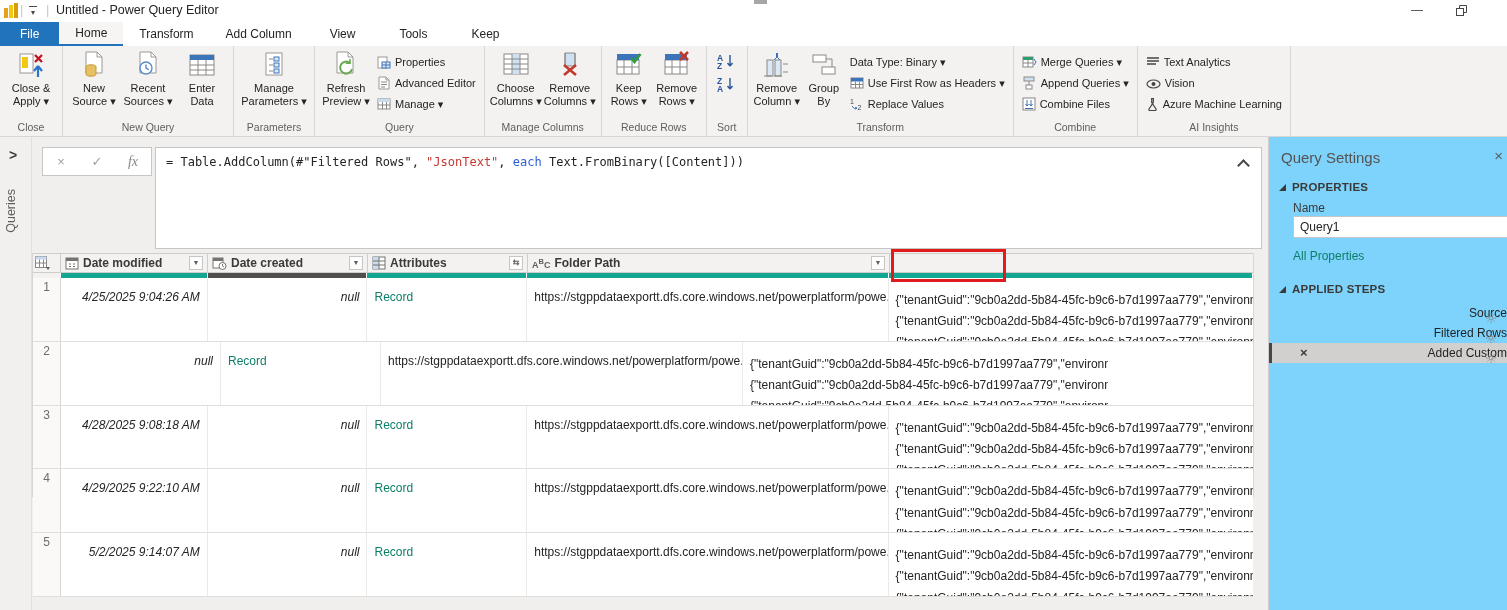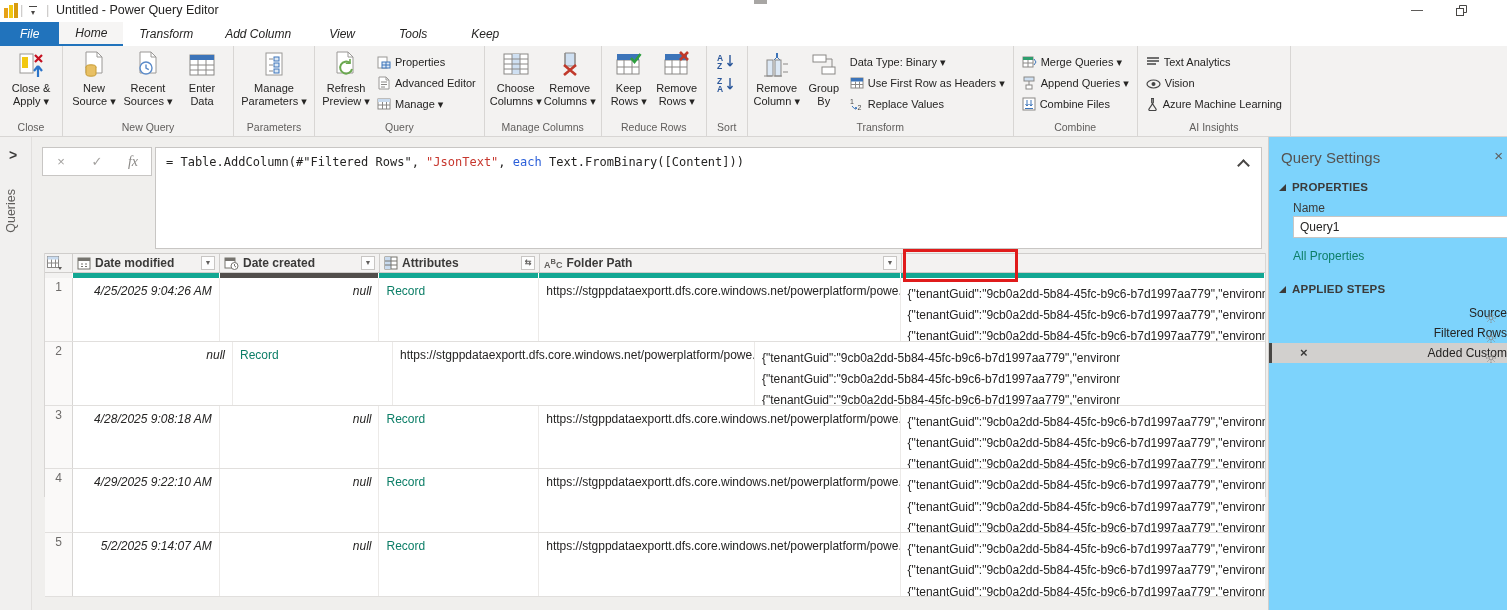--- a/index.html
+++ b/index.html
@@ -13,21 +13,21 @@
   .pbi-icon { position:absolute; left:4px; top:3px; width:15px; height:15px; }
   .tb-sep { position:absolute; top:2px; color:#c8c6c4; font-size:13px; }
   .qat-btn { position:absolute; left:26px; top:3px; width:14px; height:15px; text-align:center; color:#484644; font-size:8px; line-height:7px; }
   .qat-btn .bar { display:block; width:8px; border-top:1.5px solid #484644; margin:3px auto 2px; }
   .title-text { position:absolute; left:56px; top:3px; font-size:12.5px; color:#252423; }
   .win-controls { position:absolute; right:0; top:0; height:22px; }
   .win-btn { position:absolute; top:0; width:40px; height:22px; text-align:center; line-height:20px; color:#484644; font-size:12px; }
   .artifact { position:absolute; left:754px; top:0; width:13px; height:4px; background:#a8a6a4; }
   
   .menubar { position:absolute; left:0; top:22px; width:1507px; height:24px; background:#fff; display:flex; }
-  .mtab { padding:0 16px; line-height:24px; color:#252423; font-size:12px;font-style:italic; }
+  .mtab { padding:0 16px; line-height:24px; color:#252423; font-size:12px; }
   .mtab.file { background:var(--blue); color:#fff; padding:0 20px; }
   .mtab.active { background:#f6f5f4; border-bottom:2px solid var(--blue); line-height:22px; }
   
   .ribbon { position:absolute; left:0; top:46px; width:1507px; height:91px; background:#f3f2f1; border-bottom:1px solid #d8d6d4; display:flex; }
   .rgroup { border-right:1px solid #d8d6d4; display:flex; flex-direction:column; padding:3px 4px 0; }
   .rgroup-body { flex:1; display:flex; align-items:flex-start; }
   .rgroup-label { height:15px; text-align:center; color:#605e5c; font-size:10.5px; padding-bottom:2px; }
   .bigbtn { width:54px; text-align:center; font-size:11px; color:#252423; padding-top:1px; cursor:default; }
   .bigbtn .icon32 { display:block; height:32px; }
   .bigbtn .bl { display:block; line-height:13px; }
@@ -43,29 +43,29 @@
   .fx-box { position:absolute; left:10px; top:10px; width:110px; height:29px; background:#fff; border:1px solid #c8c6c4; display:flex; align-items:center; justify-content:space-around; }
   .fx-box .fxb { color:#a19f9d; font-size:13px; width:26px; text-align:center; }
   .fx-box .fx-it { font-family:"Liberation Serif", serif; font-style:italic; color:#8a8886; font-size:14px; }
   .formula-box { position:absolute; left:123px; top:10px; width:1107px; height:102px; background:#fff; border:1px solid #c8c6c4; }
   .formula-line { position:absolute; left:10px; top:7px; font-family:"DejaVu Sans Mono", monospace; font-size:12px; white-space:pre; }
   .seg-string { color:var(--str-red); }
   .seg-keyword { color:var(--kw-blue); }
   .collapse-chevron { position:absolute; right:12px; top:10px; width:10px; height:10px; }
   .collapse-chevron::before { content:""; position:absolute; left:0; top:3px; width:7px; height:7px; border-left:2px solid #484644; border-top:2px solid #484644; transform:rotate(45deg); }
   
-  .grid { position:absolute; left:12px; top:116px; width:1222px; height:244px; background:#fff; border:1px solid #d8d6d4; border-top:none; }
+  .grid { position:absolute; left:0; top:116px; width:1222px; height:244px; background:#fff; border:1px solid #d8d6d4; border-top:none; }
   .ghead { display:flex; height:20px; background:#f3f2f1; border-bottom:1px solid #cfcdcb; border-top:1px solid #cfcdcb; }
   .ghc { display:flex; align-items:center; gap:4px; padding:0 4px; border-right:1px solid #cfcdcb; font-weight:bold; color:#3b3a39; font-size:12px; overflow:hidden; }
   .ghc .flt { margin-left:auto; width:14px; height:14px; background:#fdfdfd; border:1px solid #c8c6c4; color:#605e5c; font-size:7px; line-height:12px; text-align:center; flex:none; }
   .qrow { display:flex; height:5px; background:#f3f2f1; }
   .qcell { height:5px; border-right:1px solid #fff; }
   .w-num{width:28px} .w-dm{width:147px} .w-dc{width:160px} .w-attr{width:160px} .w-fp{width:362px} .w-jt{width:365px}
   .grow { display:flex; height:63.8px; border-bottom:1px solid #e1dfdd; background:#fff; }
-  .gc { padding:6px 7px 0; border-right:1px solid #eceae8; font-size:12px; overflow:hidden; white-space:nowrap; }
+  .gc { padding:12px 7px 0; border-right:1px solid #eceae8; font-size:12px; overflow:hidden; white-space:nowrap; }
   .gc.num { background:#faf9f8; color:#6e6c6a; text-align:center; padding:2px 0 0; border-right:1px solid #d8d6d4; }
   .gc.dm, .gc.dc { text-align:right; font-style:italic; }
   .gc.attr { color:var(--teal-link); }
   .jline { line-height:21.2px; white-space:nowrap; }
   .red-box { position:absolute; left:858px; top:-5px; width:115px; height:33px; border:3px solid var(--red); z-index:6; pointer-events:none; }
   .mini-icon { flex:none; }
   .abc-glyph { font-size:9px; font-weight:bold; color:#605e5c; line-height:9px; flex:none; }
   .abc123-glyph { font-size:6.5px; font-weight:bold; color:#605e5c; line-height:6px; text-align:left; flex:none; }
   
   .rightpanel { position:absolute; left:1268px; top:137px; width:239px; height:473px; background:#7dd3fc; border-left:1px solid #d0cecc; overflow:hidden; }

